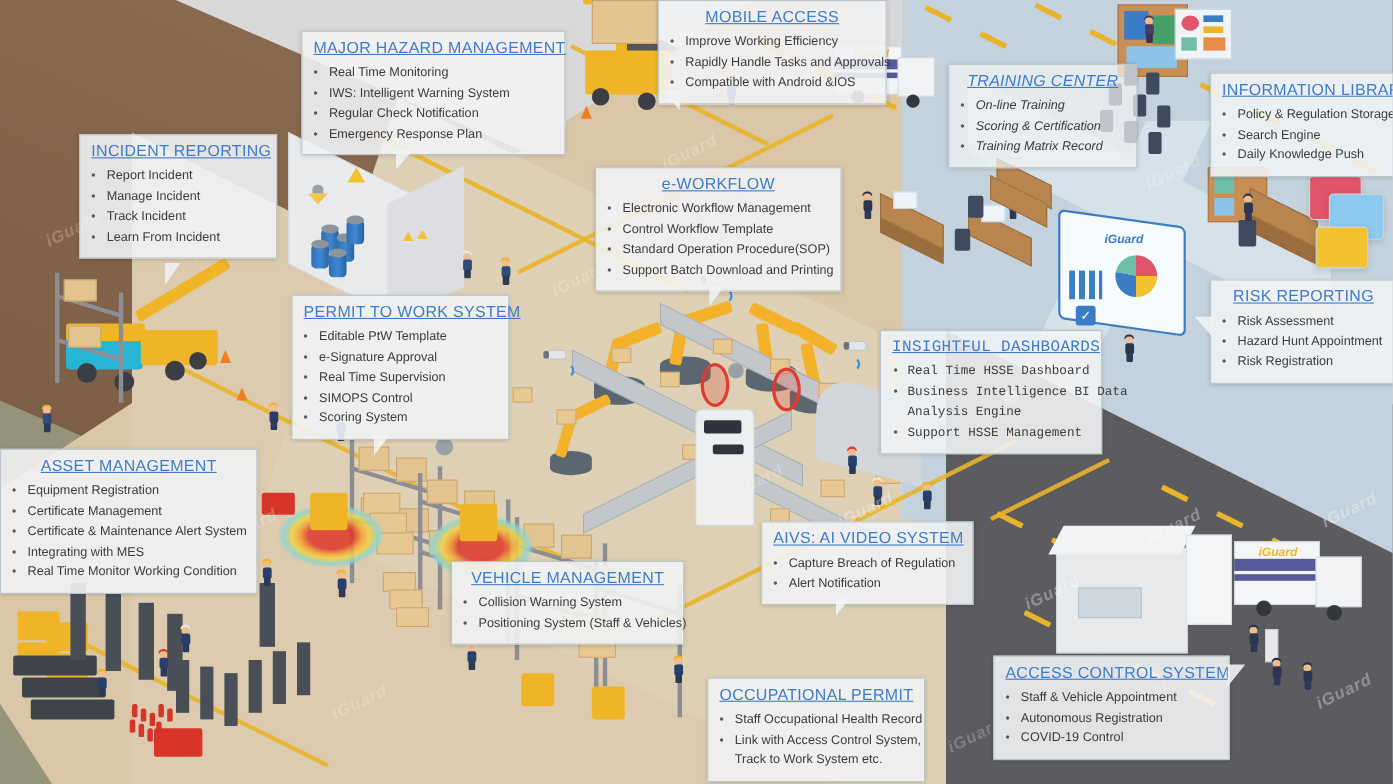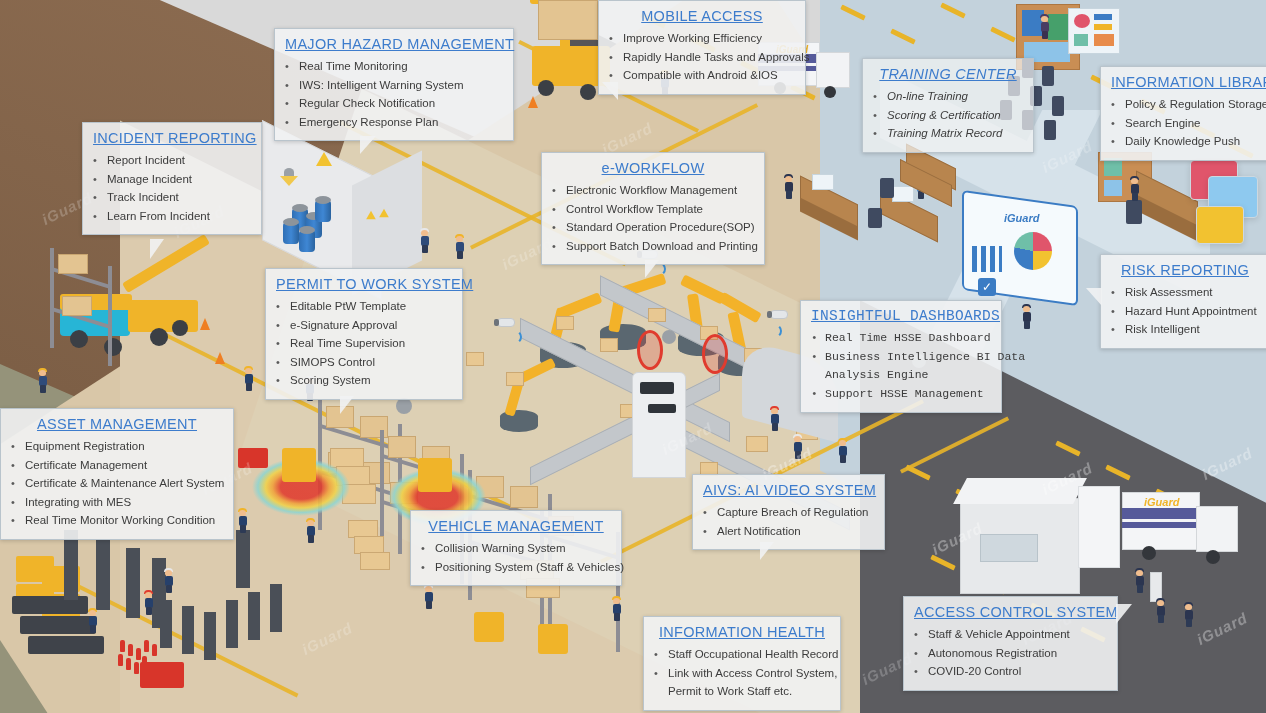--- a/index.html
+++ b/index.html
@@ -705,21 +705,21 @@
   <div class="wm" style="left:1200px;top:455px;">iGuard</div>
   <div class="wm wm-d" style="left:1040px;top:148px;">iGuard</div>
   <div class="wm" style="left:930px; top:530px;">iGuard</div>
   <div class="wm" style="left:1195px;top:620px;">iGuard</div>
   <div class="wm wm-d" style="left:1020px;top:620px;">iGuard</div>
   <div class="wm wm-d" style="left:860px; top:660px;">iGuard</div>
   <div class="wm wm-d" style="left:200px; top:470px;">iGuard</div>
   <div class="wm wm-d" style="left:300px; top:630px;">iGuard</div>
   <div class="wm wm-d" style="left:600px; top:130px;">iGuard</div>
 
-  <div class="callout" style="left:82px; top:122px; width:180px;">
+  <div class="callout" style="left:72px; top:122px; width:180px;">
     <div class="co-title">INCIDENT REPORTING</div>
     <ul class="co-list">
       <li>
           <span class="co-bullet">•</span>
           <span class="co-text">Report Incident</span>
         </li>
       <li>
           <span class="co-bullet">•</span>
           <span class="co-text">Manage Incident</span>
         </li>
@@ -842,21 +842,21 @@
       <li>
           <span class="co-bullet">•</span>
           <span class="co-text">Risk Assessment</span>
         </li>
       <li>
           <span class="co-bullet">•</span>
           <span class="co-text">Hazard Hunt Appointment</span>
         </li>
       <li>
           <span class="co-bullet">•</span>
-          <span class="co-text">Risk Intelligent</span>
+          <span class="co-text">Risk Registration</span>
         </li>
     </ul>
   </div>
   <div class="tail" style="left:1086px; top:288px; border-right:16px solid rgba(241,242,243,.9); border-bottom:18px solid transparent;"></div>
 
   <div class="callout" style="left:265px; top:268px; width:198px;">
     <div class="co-title">PERMIT TO WORK SYSTEM</div>
     <ul class="co-list">
       <li>
           <span class="co-bullet">•</span>
@@ -952,48 +952,48 @@
         </li>
       <li>
           <span class="co-bullet">•</span>
           <span class="co-text">Alert Notification</span>
         </li>
     </ul>
   </div>
   <div class="tail" style="left:760px; top:542px; border-left:14px solid rgba(241,242,243,.9); border-bottom:18px solid transparent;"></div>
 
   <div class="callout" style="left:643px; top:616px; width:198px;">
-    <div class="co-title">INFORMATION HEALTH</div>
+    <div class="co-title">OCCUPATIONAL PERMIT</div>
     <ul class="co-list">
       <li>
           <span class="co-bullet">•</span>
           <span class="co-text">Staff Occupational Health Record</span>
         </li>
       <li>
           <span class="co-bullet">•</span>
           <span class="co-text">Link with Access Control System,</span>
         </li>
       <li class="co-cont">
-          <span class="co-text">Permit to Work Staff etc.</span>
+          <span class="co-text">Track to Work System etc.</span>
         </li>
     </ul>
   </div>
 
   <div class="callout" style="left:903px; top:596px; width:215px;">
     <div class="co-title">ACCESS CONTROL SYSTEM</div>
     <ul class="co-list">
       <li>
           <span class="co-bullet">•</span>
           <span class="co-text">Staff &amp; Vehicle Appointment</span>
         </li>
       <li>
           <span class="co-bullet">•</span>
           <span class="co-text">Autonomous Registration</span>
         </li>
       <li>
           <span class="co-bullet">•</span>
-          <span class="co-text">COVID-20 Control</span>
+          <span class="co-text">COVID-19 Control</span>
         </li>
     </ul>
   </div>
   <div class="tail" style="left:1116px; top:604px; border-left:16px solid rgba(241,242,243,.9); border-bottom:20px solid transparent;"></div>
 
 </div>
 
 </body></html>

